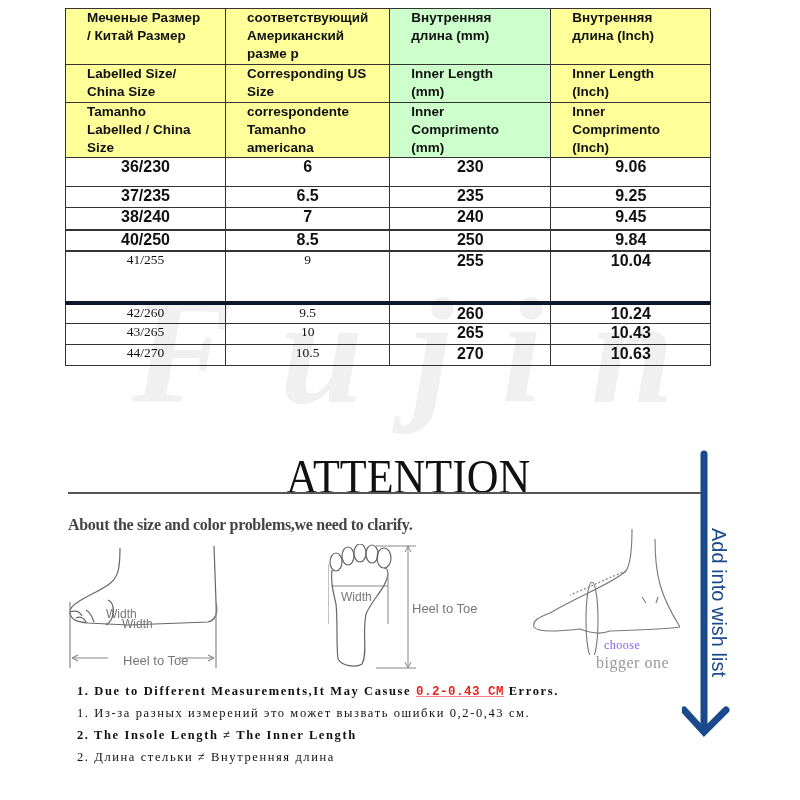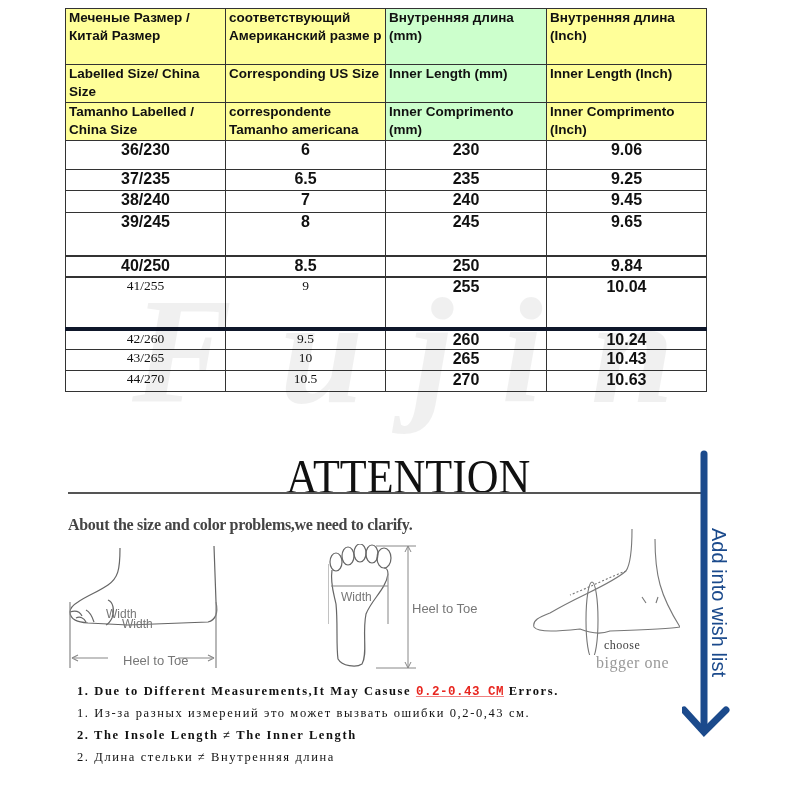--- a/index.html
+++ b/index.html
@@ -1,19 +1,19 @@
 <!DOCTYPE html>
 <html><head>
 <meta charset="utf-8">
 <style>
   html, body { margin:0; padding:0; }
   body { width:800px; height:800px; background:#ffffff; position:relative; overflow:hidden; font-family:"Liberation Sans", sans-serif; }
   .watermark { position:absolute; left:132px; top:248px; font-family:"Liberation Serif", serif; font-style:italic; font-weight:bold; font-size:150px; letter-spacing:48px; color:rgba(0,0,0,0.06); pointer-events:none; z-index:2; line-height:1;margin-top:28px; }
   table.size { position:absolute; left:65px; top:8px; border-collapse:collapse; table-layout:fixed; z-index:1; }
-  table.size td { border:1px solid #333; padding:0 3px; vertical-align:top; }
+  table.size td { border:1px solid #333; padding:0 21px; vertical-align:top; }
   .hdr td { font-weight:bold; font-size:13.5px; line-height:18px; color:#111; }
   .yel { background:#ffff99; }
   .grn { background:#ccffcc; }
   .dr td { text-align:center; vertical-align:middle; font-weight:bold; font-size:16px; color:#111; padding:0; }
   .dr td.serif { font-family:"Liberation Serif", serif; font-weight:normal; font-size:13.5px;margin-top:30px; }
   .attn-title { position:absolute; left:286px; top:452px; font-family:"Liberation Serif", serif; font-size:44px; color:#111; letter-spacing:0px; transform:scaleY(1.1); }
   .attn-line { position:absolute; left:68px; top:492px; width:636px; height:2px; background:#555; }
   .clarify { position:absolute; left:68px; top:516px; font-family:"Liberation Serif", serif; font-weight:bold; font-size:16px; color:#444; letter-spacing:-0.3px; }
   .fig { position:absolute; }
   .fig svg { display:block; }
@@ -65,26 +65,20 @@
       <td>37/235</td>
       <td>6.5</td>
       <td>235</td>
       <td>9.25</td>
     </tr>
     <tr class="dr" style="height:22px">
       <td>38/240</td>
       <td>7</td>
       <td>240</td>
       <td>9.45</td>
-    </tr>
-    <tr class="dr" style="height:43px">
-      <td>39/245</td>
-      <td>8</td>
-      <td>245</td>
-      <td>9.65</td>
     </tr>
     <tr class="dr" style="height:21px; border-top:2px solid #333">
       <td>40/250</td>
       <td>8.5</td>
       <td>250</td>
       <td>9.84</td>
     </tr>
     <tr class="dr" style="height:52px; border-top:2px solid #333">
       <td class="serif">41/255</td>
       <td class="serif">9</td>
@@ -166,21 +160,21 @@
   <svg width="150" height="130" viewBox="0 0 150 130">
     <g fill="none" stroke="#777" stroke-width="1.1">
       <path d="M102 4 C102 30 100 40 96 46 C80 60 50 70 20 88 C10 92 2 95 4 102 C8 108 30 106 50 104 C60 108 70 110 80 106 C110 105 140 104 150 102"></path>
       <path d="M125 14 C125 50 130 70 150 102"></path>
       <path d="M96 46 C80 52 60 62 40 70" stroke-dasharray="2 2"></path>
       <ellipse cx="62" cy="95" rx="6" ry="38"></ellipse>
       <path d="M112 72 l4 6 M128 72 l-2 6"></path>
     </g>
   </svg>
 </div>
-<div style="position:absolute; left:604px; top:638px; font-family:'Liberation Serif', serif; font-size:12px; color:#404040; letter-spacing:0.5px;">choose</div>
+<div style="position:absolute; left:604px; top:638px; font-family:'Liberation Serif', serif; font-size:12px; color:#8b5cf6; letter-spacing:0.5px;">choose</div>
 <div style="position:absolute; left:596px; top:654px; font-family:'Liberation Serif', serif; font-size:16px; color:#999; letter-spacing:0.5px;">bigger one</div>
 
 <div class="notes">
   <div class="note b"><span>1. Due to Different Measurements,It May Casuse </span><span class="red">0.2-0.43 CM</span><span> Errors.</span></div>
   <div class="note">1. Из-за разных измерений это может вызвать ошибки 0,2-0,43 см.</div>
   <div class="note b">2. The Insole Length ≠ The Inner Length</div>
   <div class="note">2. Длина стельки ≠ Внутренняя длина</div>
 </div>
 
 <div class="wish">

